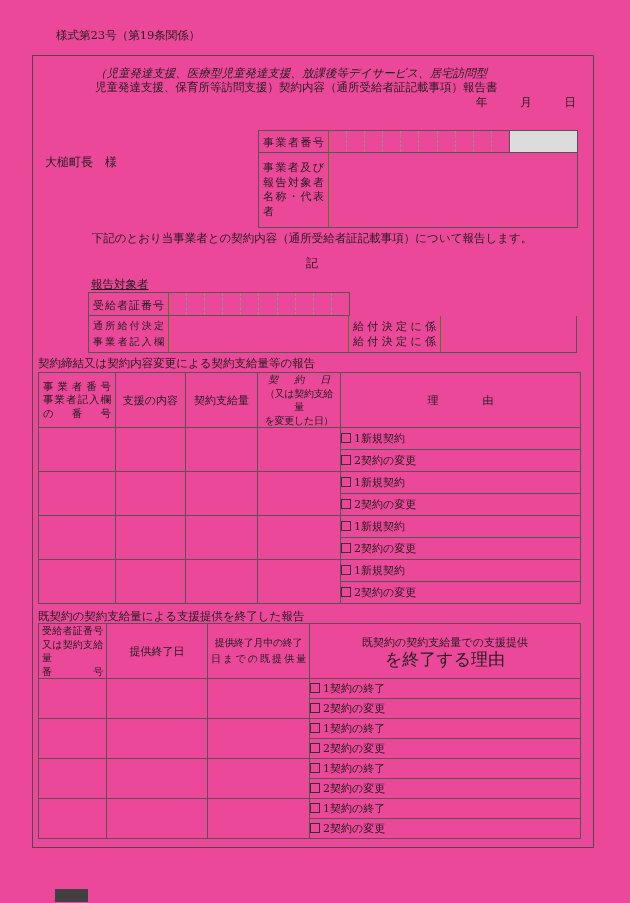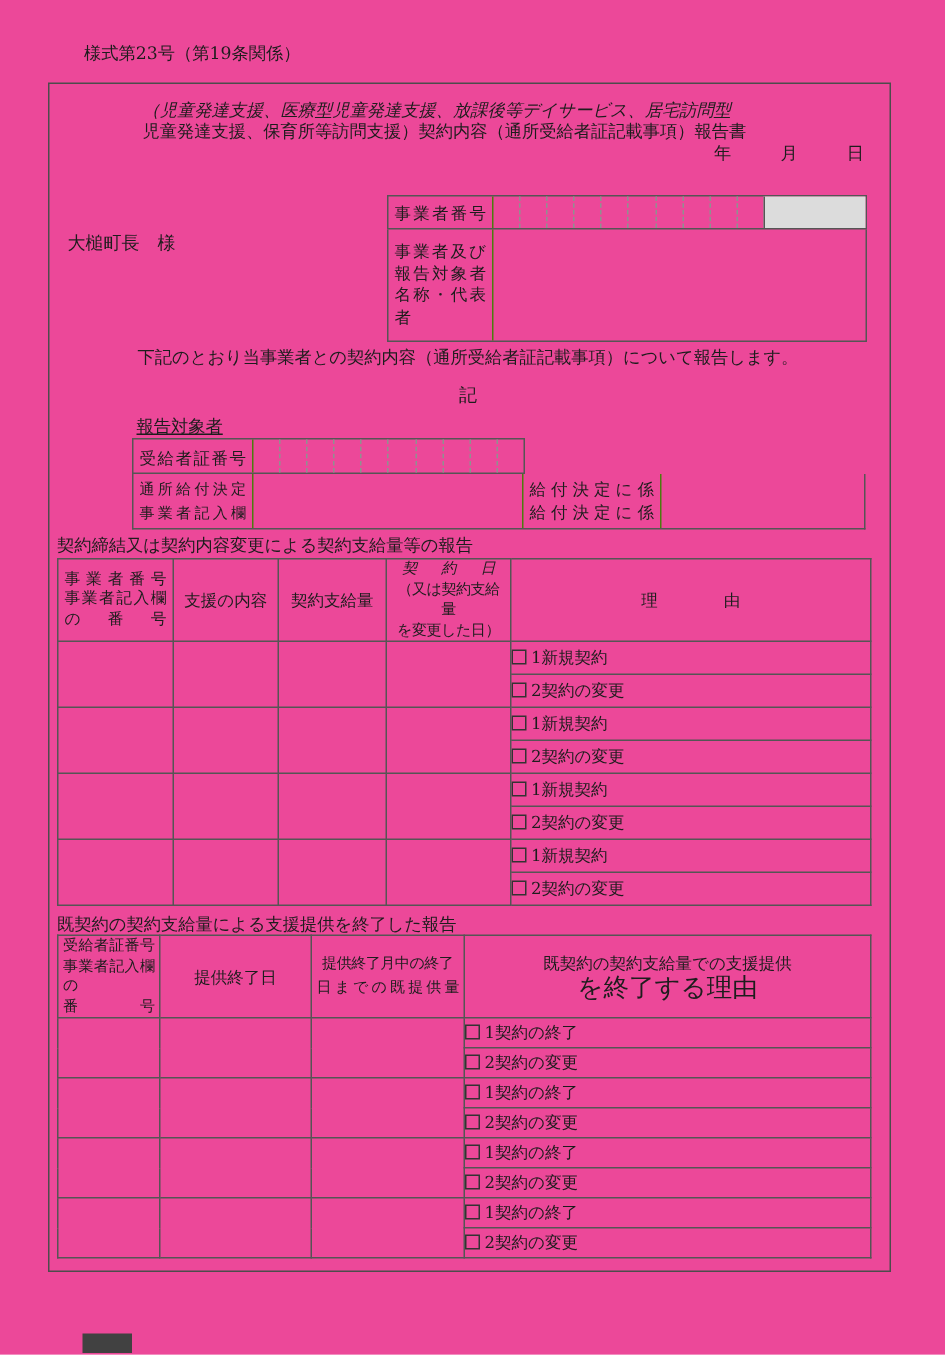--- a/index.html
+++ b/index.html
@@ -193,21 +193,21 @@
       <colgroup>
           <col style="width:68px">
           <col style="width:101px">
           <col style="width:102px">
           <col style="width:271px">
         </colgroup>
       <tbody>
           <tr style="height:48px;">
         <td class="hc">
           <div class="h3s spread">受給者証番号</div>
-          <div class="h3s spread">事業者記入欄の</div>
+          <div class="h3s spread">又は契約支給量</div>
           <div class="h3s spread">番号</div>
         </td>
         <td class="hc">提供終了日</td>
         <td class="hc">
           <div class="h3s" style="line-height:16px;">提供終了月中の終了</div>
           <div class="h3s spread" style="line-height:16px;">日までの既提供量</div>
         </td>
         <td class="hc">
           <div style="font-size:11px;line-height:17px;">既契約の契約支給量での支援提供</div>
           <div style="font-size:17px;line-height:17px;">を終了する理由</div>

